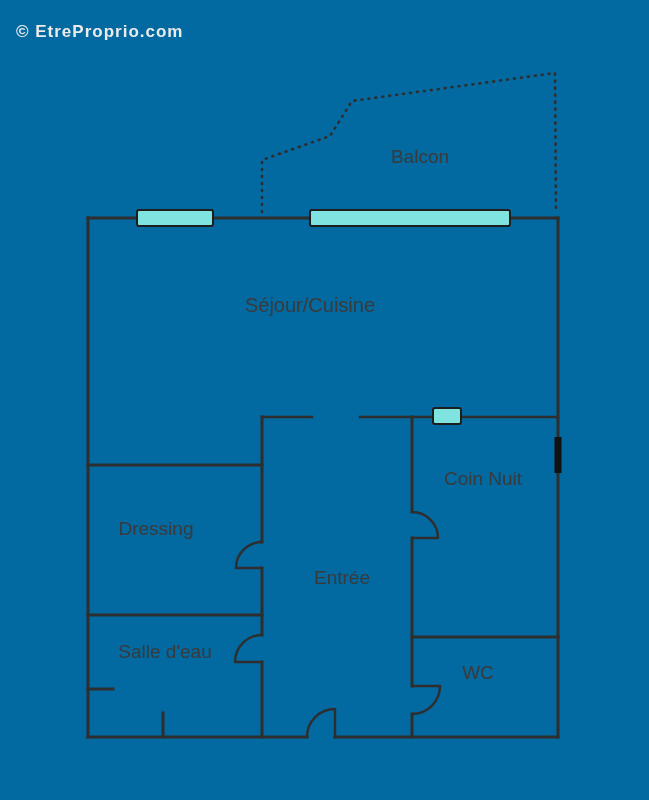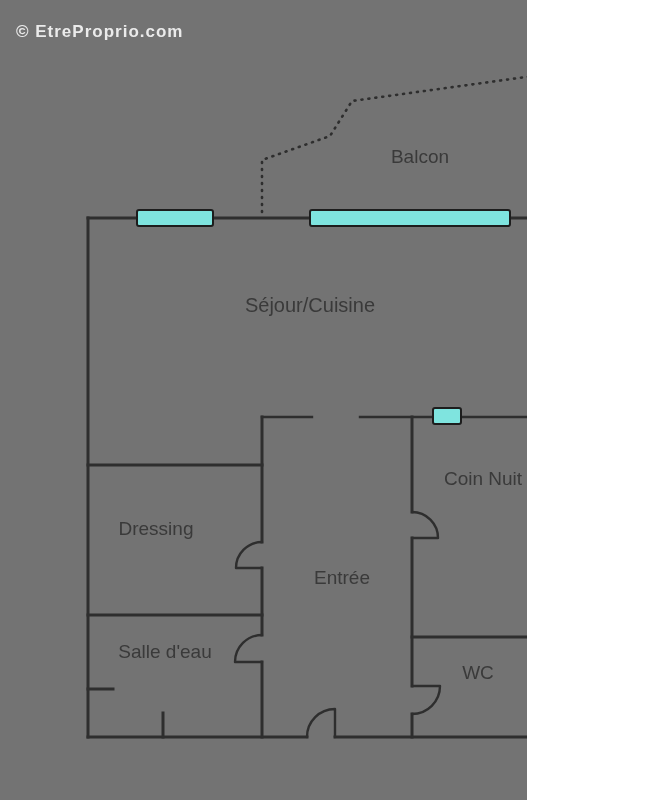--- a/index.html
+++ b/index.html
@@ -1,19 +1,19 @@
 <!DOCTYPE html>
 <html><head>
 <meta charset="utf-8">
 <style>
   html,body{margin:0;padding:0;background:#ffffff;}
   #stage{
     position:relative;
-    width:527px;height:800px;
-    background:#737373;
+    width:649px;height:800px;
+    background:#0369a1;
     font-family:"Liberation Sans", sans-serif;
     overflow:hidden;
   }
   #watermark{
     position:absolute;
     left:16px;top:22px;
     font-size:17px;
     font-weight:600;
     letter-spacing:1px;
     color:#ebebeb;

